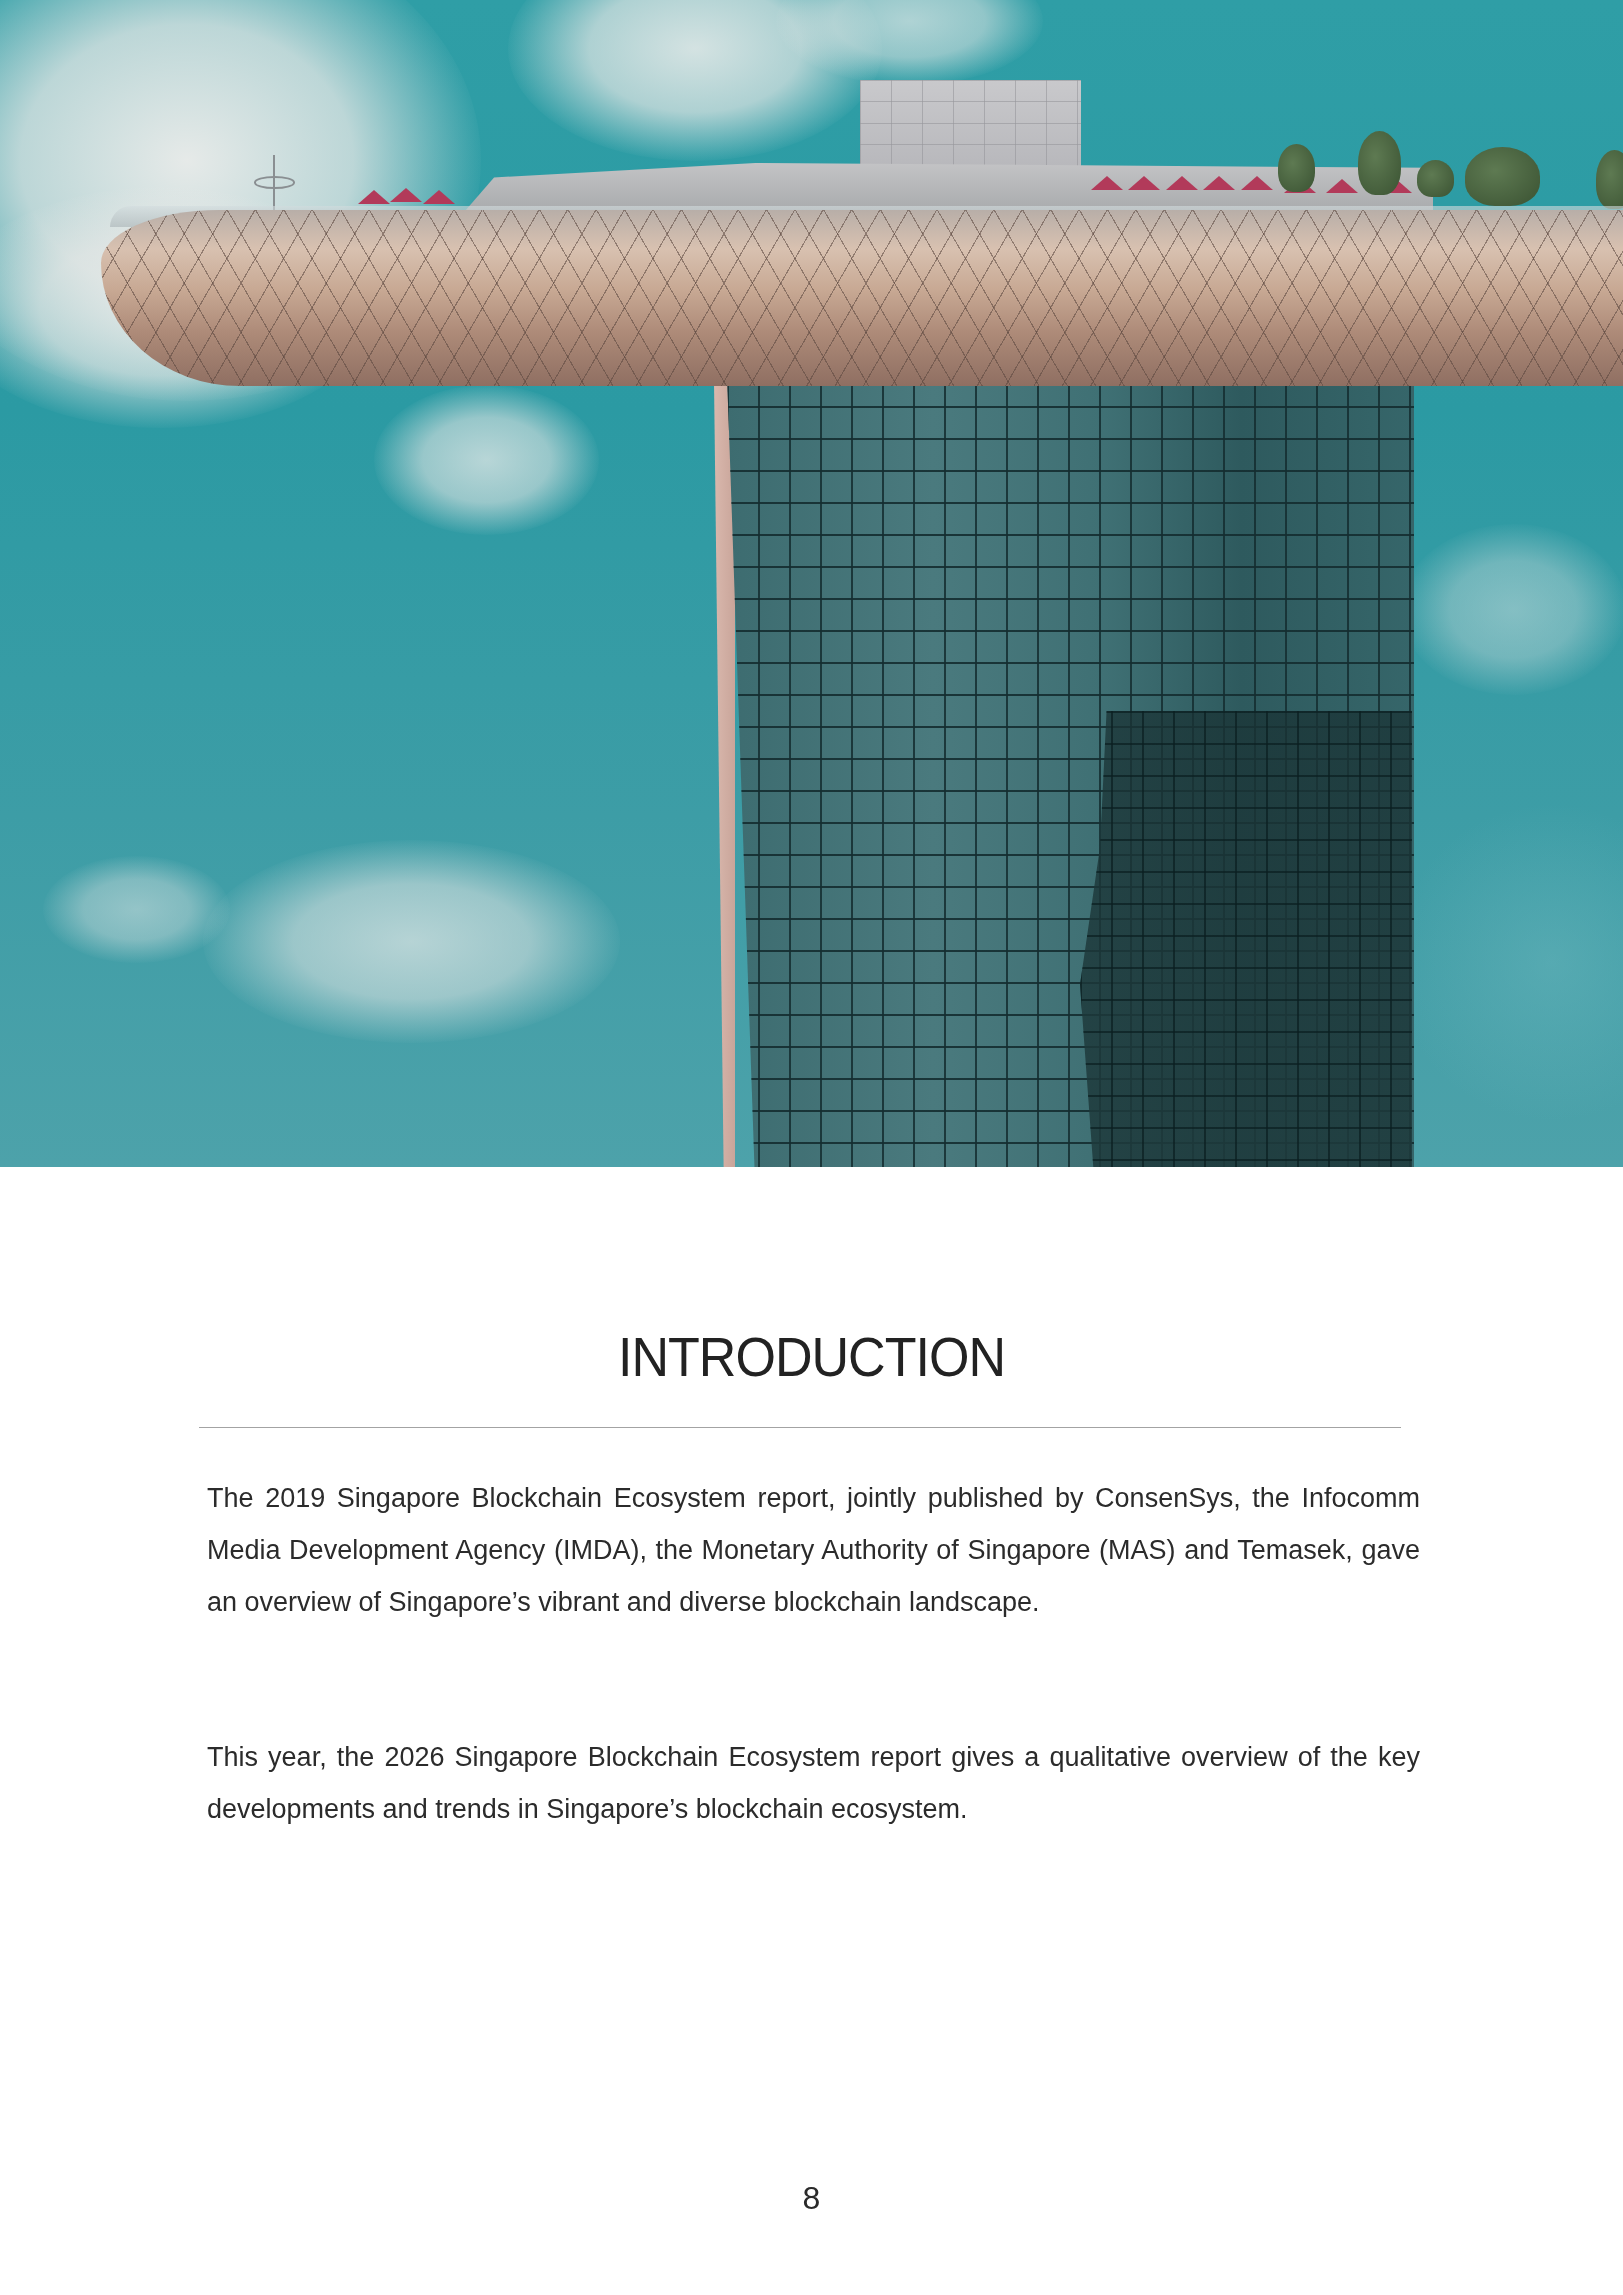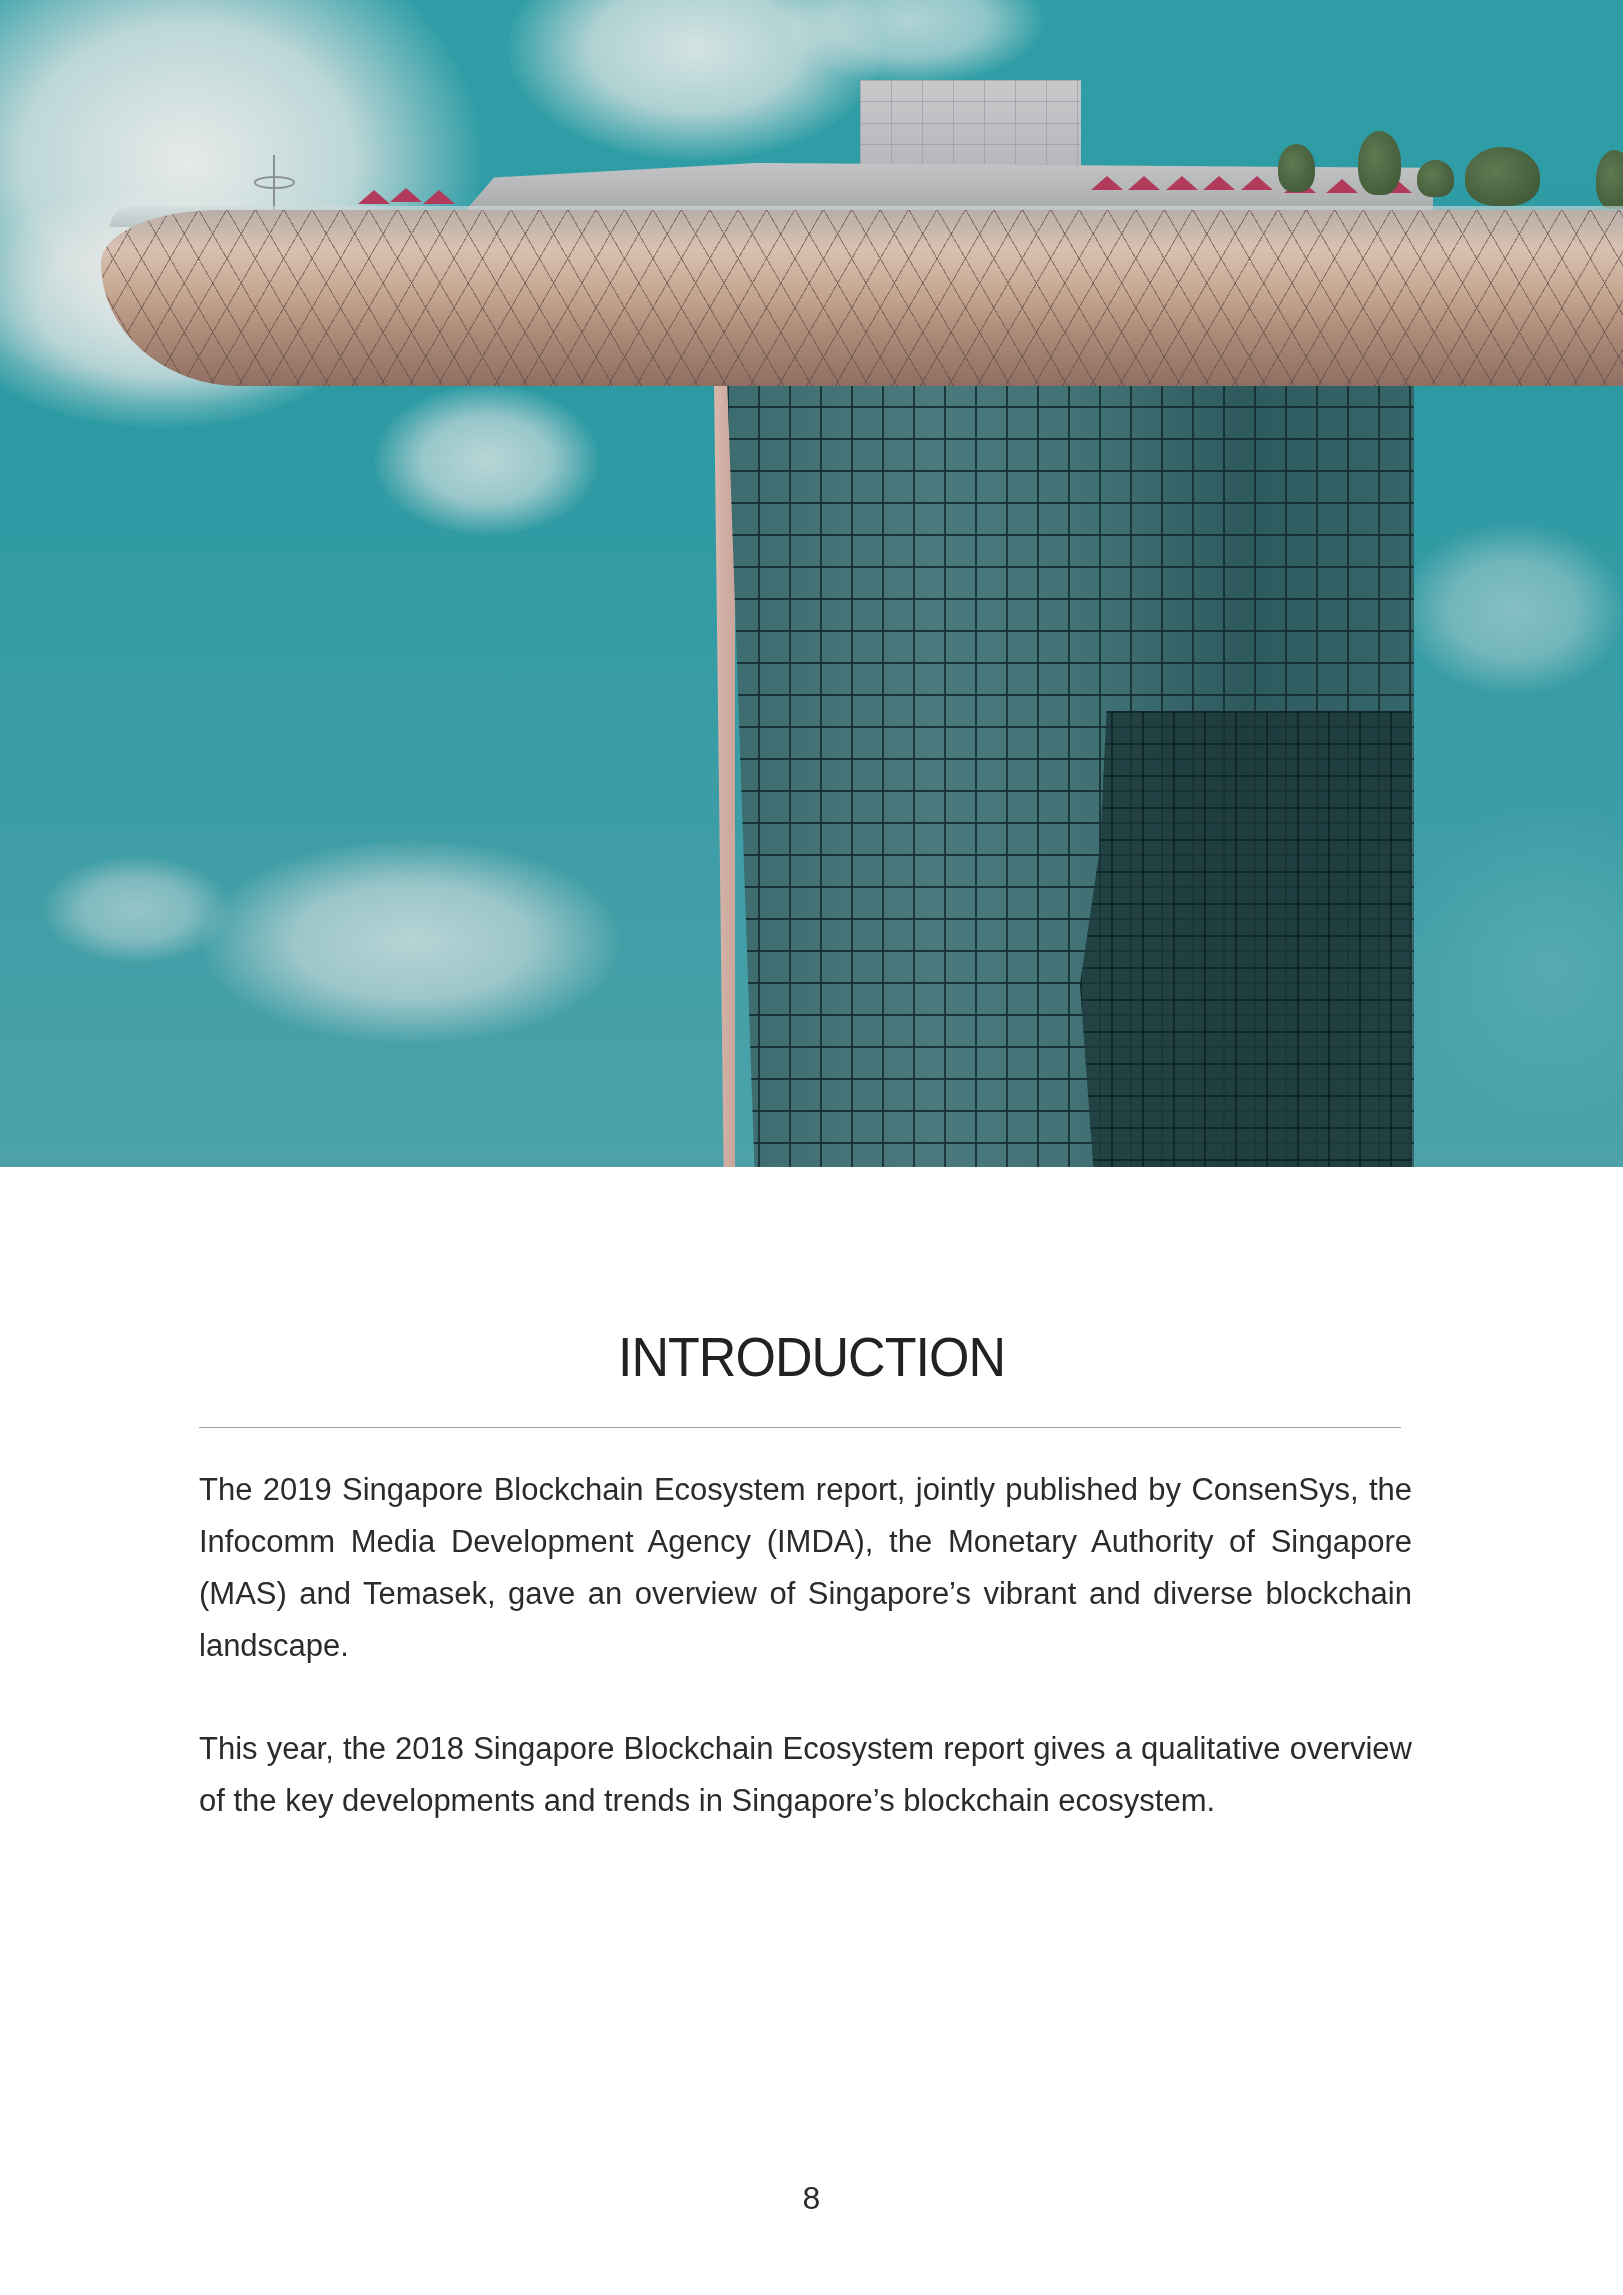--- a/index.html
+++ b/index.html
@@ -51,21 +51,21 @@
     background:linear-gradient(180deg,#c3c3c5,#a9abad); clip-path: polygon(3% 30%, 30% 0, 100% 10%, 100% 100%, 0 100%); }
   .umbrella { position:absolute; width:32px; height:14px; background:#b23a5a; clip-path:polygon(50% 0,100% 100%,0 100%); }
   .tree { position:absolute; border-radius:50% 50% 40% 40%; background:radial-gradient(ellipse at 40% 40%, #5e7a52, #3a5232); }
   .mast { position:absolute; left:273px; top:155px; width:1.6px; height:59px; background:#8a8f92; }
   .mast-ring { position:absolute; left:254px; top:176px; width:37px; height:8.6px; border:2.1px solid #8a8f92; border-radius:50%; }
 
   
   .title { position:absolute; left:0; top:1325px; width:1623px; text-align:center;
     font-size:56px; line-height:64px; letter-spacing:-1.1px; font-weight:400; color:#222; transform:scaleX(0.93); transform-origin:center; }
   .rule { position:absolute; left:199px; top:1427px; width:1202px; height:1.1px; background:#a3a3a3; }
-  .body { position:absolute; left:199px; width:1213px; font-size:31px; line-height:52px; text-align:justify; color:#2b2b2b; margin:0; }
+  .body { position:absolute; left:199px; width:1213px; font-size:27px; line-height:52px; text-align:justify; color:#2b2b2b; margin:8px; }
   .p1 { top:1464px; }
   .p2 { top:1723px; }
   .page-num { position:absolute; left:0; top:2181px; width:1623px; text-align:center; font-size:32px; line-height:35px; color:#2a2a2a; }
 </style>
 </head>
 <body>
 
 <div class="hero">
 
   <div class="cloud" style="left:-107px;top:-80px;width:588px;height:481px;"></div>
@@ -109,16 +109,16 @@
   <div class="tree" style="left:1596px;top:150px;width:37px;height:59px;"></div>
 
   <div class="deck-rail"></div>
   <div class="deck"></div>
 </div>
 
 <h1 class="title" style="margin:0;">INTRODUCTION</h1>
 <div class="rule"></div>
 
 <p class="body p1">The 2019 Singapore Blockchain Ecosystem report, jointly published by ConsenSys, the Infocomm Media Development Agency (IMDA), the Monetary Authority of Singapore (MAS) and Temasek, gave an overview of Singapore’s vibrant and diverse blockchain landscape.</p>
-<p class="body p2">This year, the 2018 Singapore Blockchain Ecosystem report gives a qualitative overview of the key developments and trends in Singapore’s blockchain ecosystem.</p>
+<p class="body p2">This year, the 2026 Singapore Blockchain Ecosystem report gives a qualitative overview of the key developments and trends in Singapore’s blockchain ecosystem.</p>
 
 <div class="page-num">8</div>
 
 
 </body></html>

